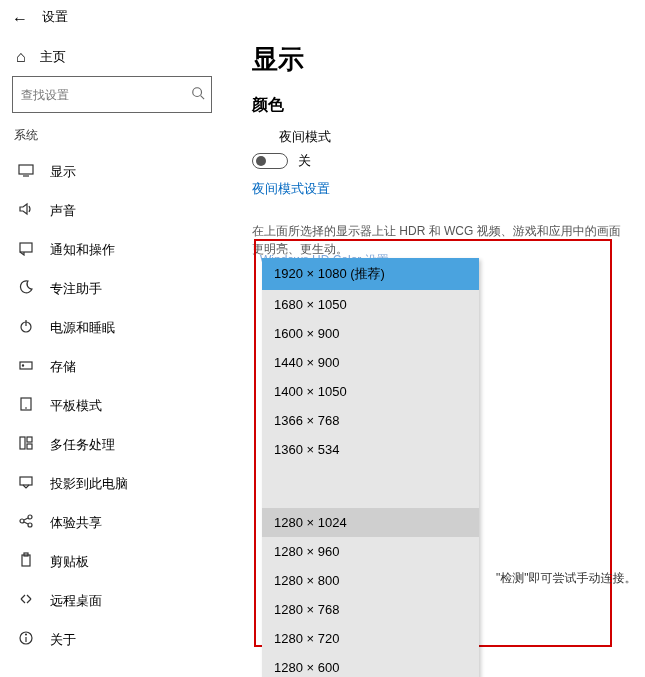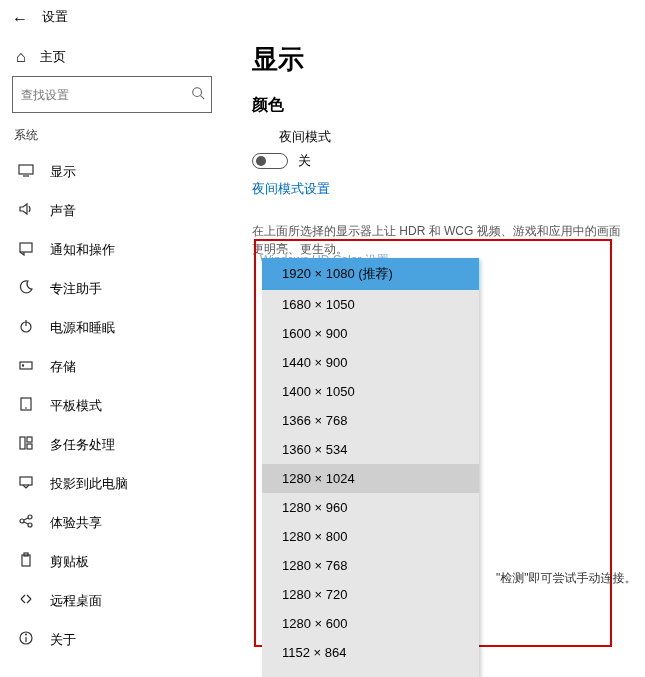--- a/index.html
+++ b/index.html
@@ -104,26 +104,26 @@
   .dropdown {
     position: absolute;
     left: 262px;
     top: 258px;
     width: 217px;
     background: #e6e6e6;
     box-shadow: 2px 2px 4px rgba(0,0,0,0.2);
     z-index: 2;
   }
   .dropdown .opt {
-    padding: 7px 20px;
+    padding: 7px 12px;
     font-size: 13px;
     cursor: pointer;
   }
   .dropdown .opt.selected { background: #4aa3df; color: #000; }
-  .dropdown .opt.hover { background: #cfcfcf; }
+  .dropdown .opt.hover { background: #cfcfcf; margin-top: 44px; }
   .behind-text {
     position: absolute;
     left: 496px;
     top: 570px;
     font-size: 12px;
     color: #333;
   }
   .adv-link {
     position: absolute;
     left: 264px;

